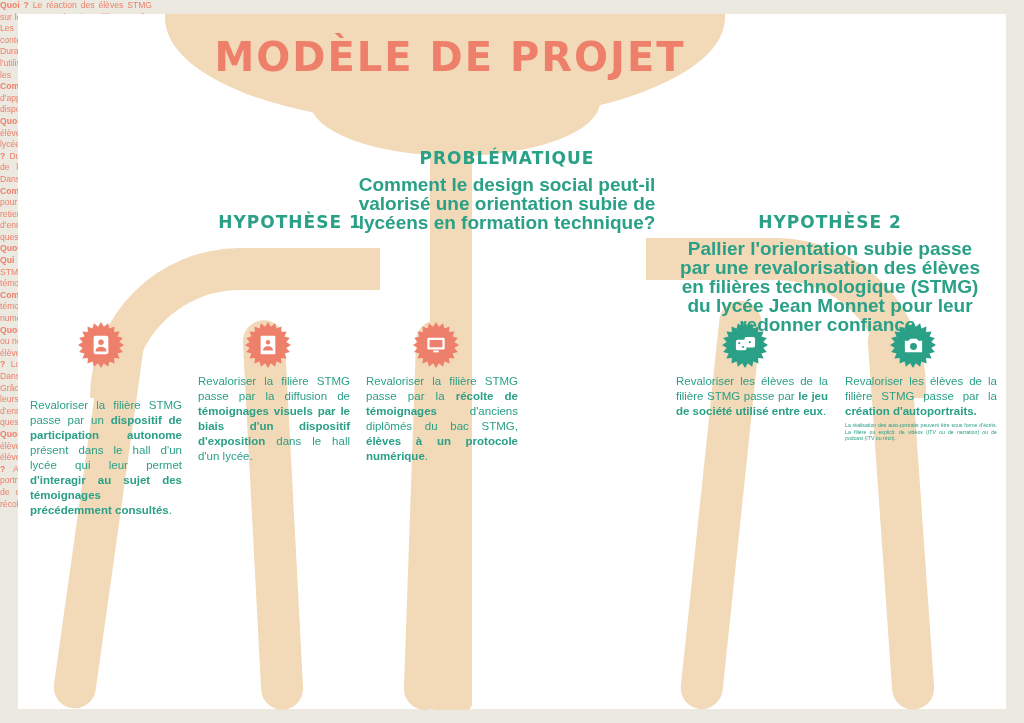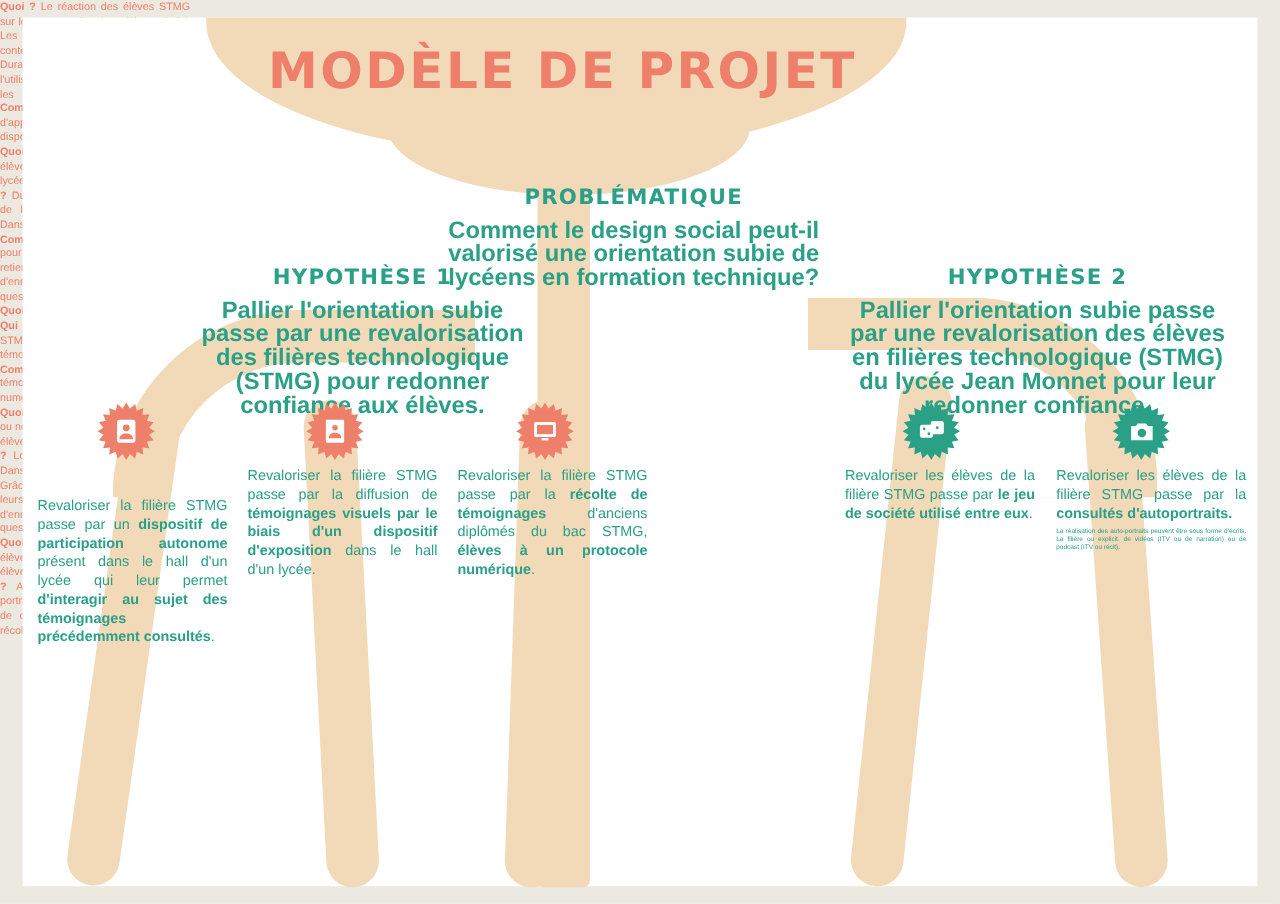--- a/index.html
+++ b/index.html
@@ -159,21 +159,20 @@
 
   <div class="title">MODÈLE DE PROJET</div>
 
   <div class="head" id="prob">
     <div class="h-title">PROBLÉMATIQUE</div>
     <div class="h-body">Comment le design social peut-il valorisé une orientation subie de lycéens en formation technique?</div>
   </div>
 
   <div class="head" id="hyp1">
     <div class="h-title">HYPOTHÈSE 1</div>
-    <div class="h-body">Pallier l'orientation subie passe par une revalorisation des filières technologique (STMG) pour redonner confiance aux élèves.</div>
   </div>
 
   <div class="head" id="hyp2">
     <div class="h-title">HYPOTHÈSE 2</div>
     <div class="h-body">Pallier l'orientation subie passe par une revalorisation des élèves en filières technologique (STMG) du lycée Jean Monnet pour leur redonner confiance.</div>
   </div>
 
   <div class="badge" id="b1" style="left:78px;  top:322px;">
     <svg class="star" width="46" height="46" viewBox="0 0 46 46" style="background: transparent;">
         <path d="M23.00,0.00L25.89,4.73L30.11,1.13L31.40,6.52L36.52,4.39L36.08,9.92L41.61,9.48L39.48,14.60L44.87,15.89L41.27,20.11L46.00,23.00L41.27,25.89L44.87,30.11L39.48,31.40L41.61,36.52L36.08,36.08L36.52,41.61L31.40,39.48L30.11,44.87L25.89,41.27L23.00,46.00L20.11,41.27L15.89,44.87L14.60,39.48L9.48,41.61L9.92,36.08L4.39,36.52L6.52,31.40L1.13,30.11L4.73,25.89L0.00,23.00L4.73,20.11L1.13,15.89L6.52,14.60L4.39,9.48L9.92,9.92L9.48,4.39L14.60,6.52L15.89,1.13L20.11,4.73Z" fill="#ee7f6a"></path>
@@ -242,21 +241,21 @@
   <div class="col" id="c2">
     <div class="lead">Revaloriser la filière STMG passe par la diffusion de <b>témoignages visuels par le biais d'un dispositif d'exposition</b> dans le hall d'un lycée.</div>
   </div>
   <div class="col" id="c3">
     <div class="lead">Revaloriser la filière STMG passe par la <b>récolte de témoignages</b> d'anciens diplômés du bac STMG, <b>élèves à un protocole numérique</b>.</div>
   </div>
   <div class="col" id="c4">
     <div class="lead">Revaloriser les élèves de la filière STMG passe par <b>le jeu de société utilisé entre eux</b>.</div>
   </div>
   <div class="col" id="c5">
-    <div class="lead">Revaloriser les élèves de la filière STMG passe par la <b>consultés d'autoportraits.</b></div>
+    <div class="lead">Revaloriser les élèves de la filière STMG passe par la <b>création d'autoportraits.</b></div>
     <div class="tiny">La réalisation des auto-portraits peuvent être sous forme d'écrits. La filière ou explicit. de vidéos (ITV ou de narration) ou de podcast (ITV ou récit).</div>
   </div>
 
   <div class="qa" id="q1"><span class="q">Quoi ?</span> Le réaction des élèves STMG sur le parcours d'anciens élèves. <span class="q">Qui ?</span> Les élèves d'une classe STMG qui contemple l'exposition. <span class="q">Quand ?</span> Durant plusieur temps d'observation, de l'utilisation de l'exposition. <span class="q">Où ?</span> Dans les couloirs ou le hall d'un lycée. <span class="q">Comment ?</span> Grâce à la récolte d'appréciations des élèves via le dispositif participatif.</div>
   <div class="qa" id="q2"><span class="q">Quoi ?</span> L'intérêt et les reactions des élèves du lycée. <span class="q">Qui ?</span> Les élèves du lycée qui contemple l'exposition <span class="q">Quand ?</span> Durant plusieur temps d'observation de l'utilisation de l'exposition <span class="q">Où ?</span> Dans les couloirs ou le hall d'un lycée. <span class="q">Comment ?</span> Grâce à des ITVs d'élèves pour récolter leurs avis sur ce qu'ils retiennent de l'exposition par le biais d'enregistrements audio et d'un questionnaire préalablement défini.</div>
   <div class="qa" id="q3"><span class="q">Quoi ?</span> Le parcours d'anciens élèves. <span class="q">Qui ?</span> Des anciens élèves de la filière STMG. <span class="q">Quand ?</span> Après la récolte des témoignages. <span class="q">Où ?</span> Sur internet. <span class="q">Comment ?</span> Grâce à la récolte des témoignages via le protocole numérique.</div>
   <div class="qa" id="q4"><span class="q">Quoi ?</span> Les compétences conscientes ou non des élèves en STMG. <span class="q">Qui ?</span> Les élèves d'une classe de STMG. <span class="q">Quand ?</span> Lors des sessions de jeux. <span class="q">Où ?</span> Dans la salle de classe. <span class="q">Comment ?</span> Grâce à des ITVs d'élèves pour récolter leurs avis sur le jeu par le biais d'enregistrements audio et d'un questionnaire préalablement défini.</div>
   <div class="qa" id="q5"><span class="q">Quoi ?</span> La propre représentation des élèves selon la filière STMG. <span class="q">Qui ?</span> Les élèves d'une classe de STMG. <span class="q">Quand ?</span> Après la réalisation des autos-portraits des jeunes. <span class="q">Où ?</span> Dans la salle de classe. <span class="q">Comment ?</span> Grâce à la récolte des autos-portraits.</div>
 </div>
 

